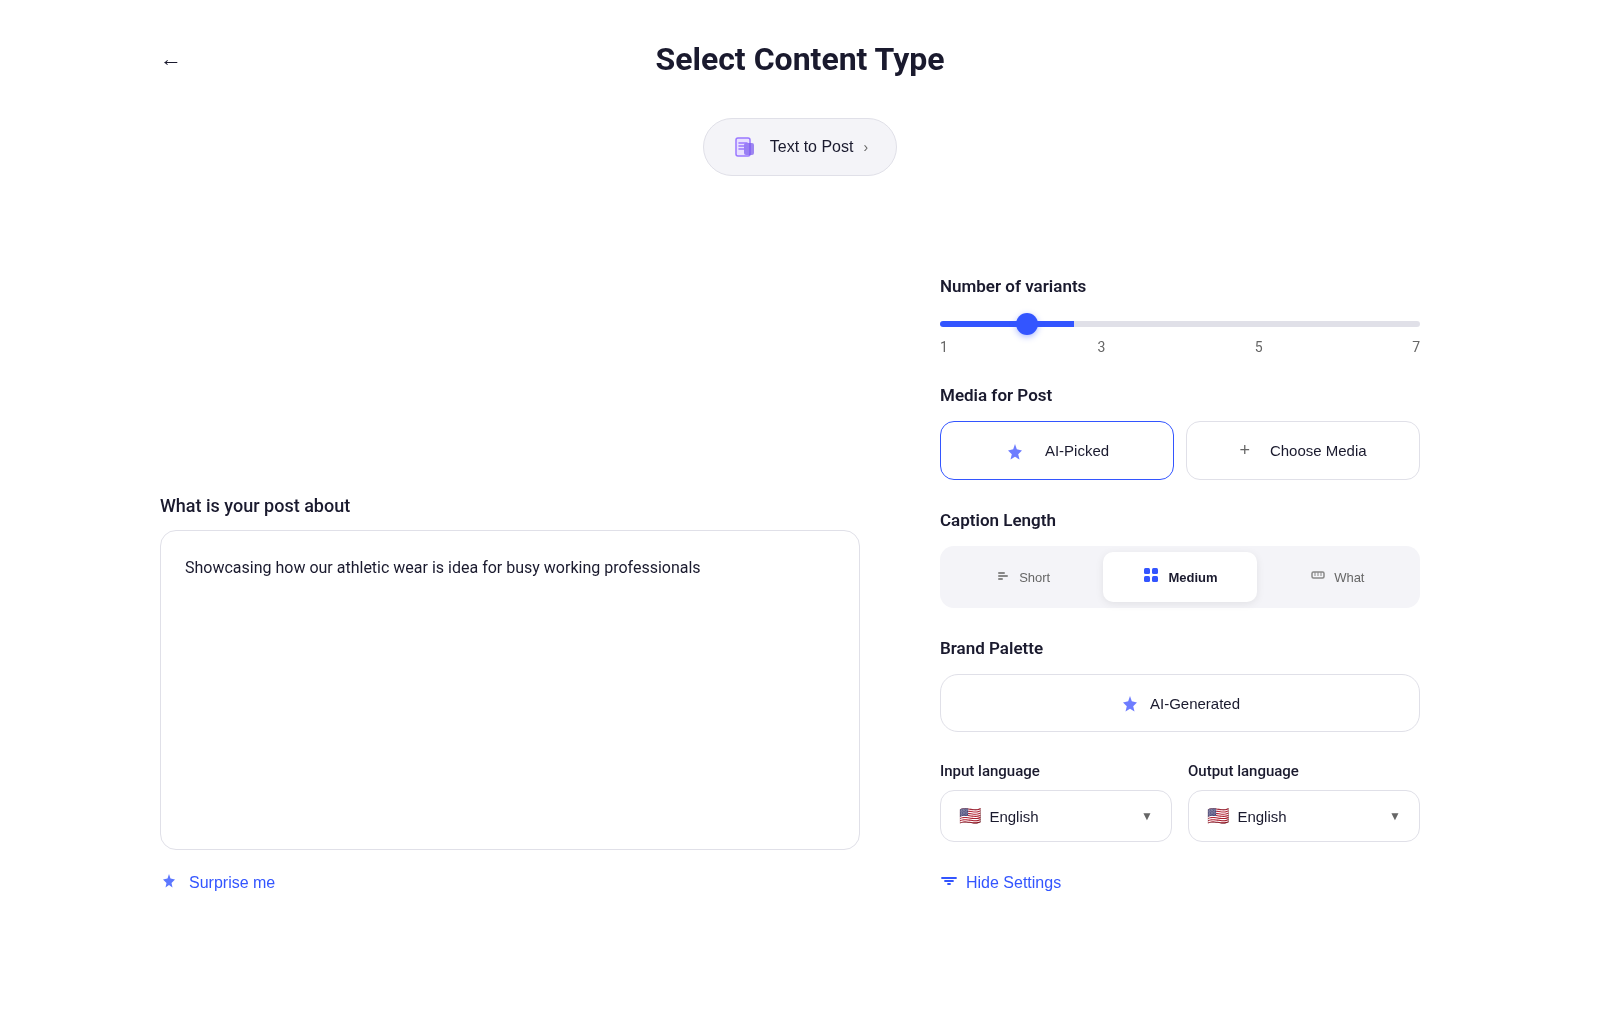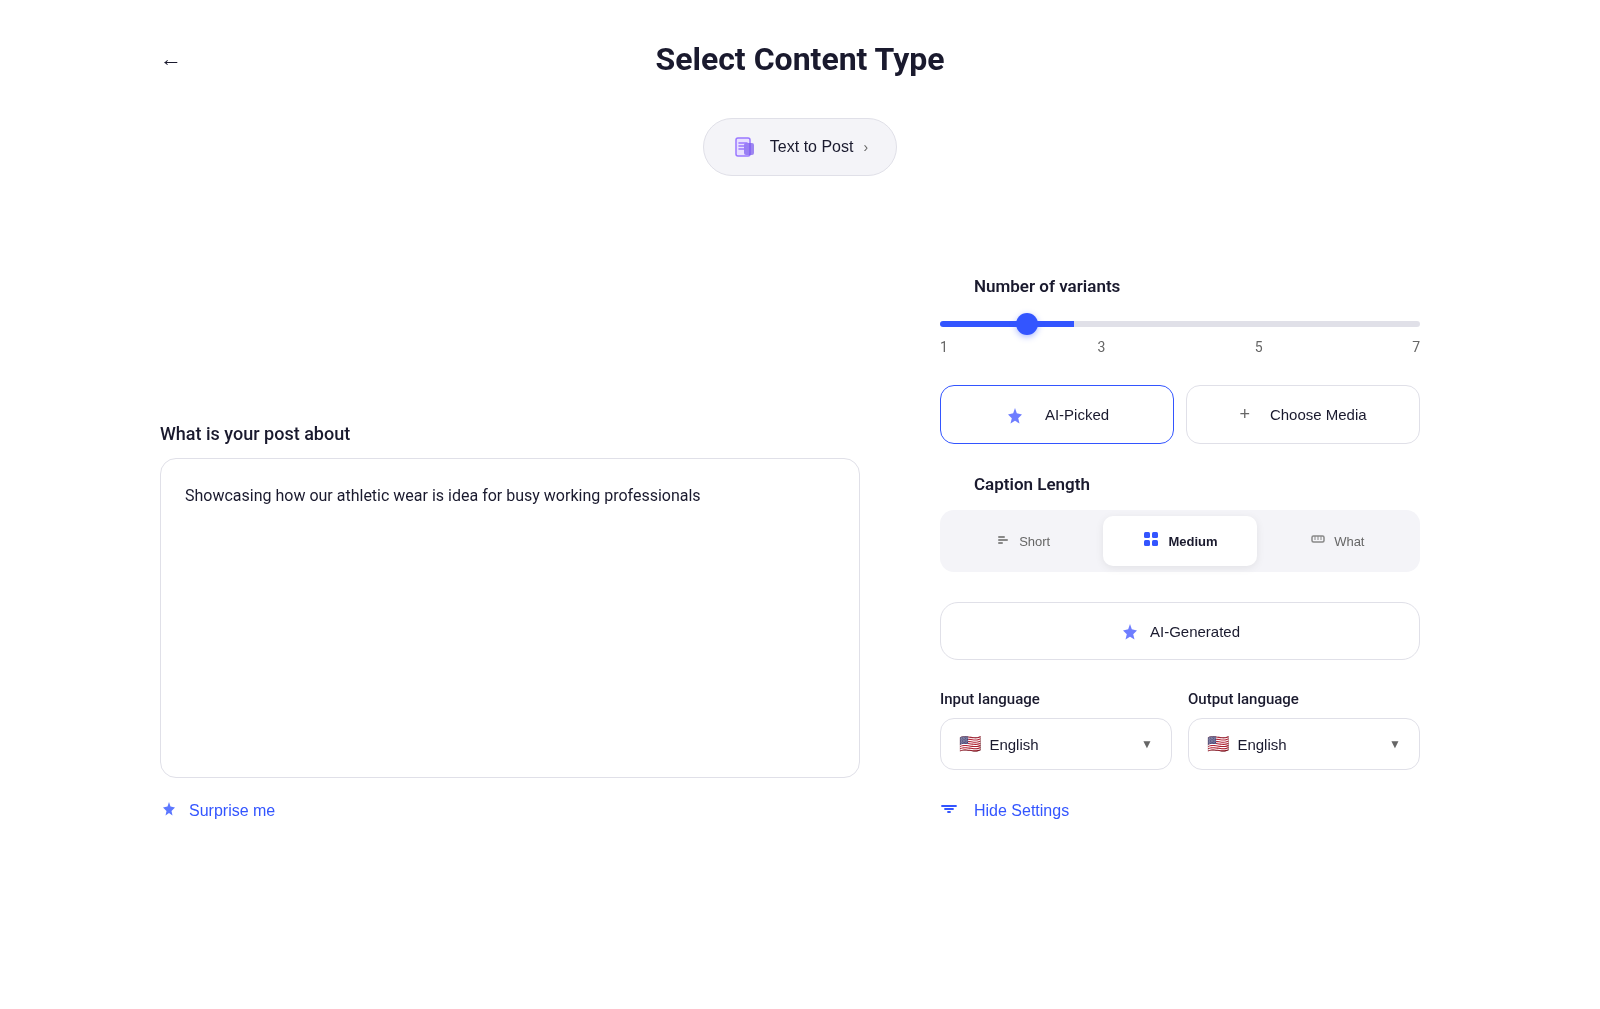--- a/index.html
+++ b/index.html
@@ -132,21 +132,20 @@
     .right-panel {
       width: 480px;
       flex-shrink: 0;
     }
 
     .section-label {
       font-size: 17px;
       font-weight: 600;
       color: #1a1a2e;
       margin-bottom: 16px;
-      margin-left: 34px;
     }
 
     
     .variants-section {
       margin-bottom: 30px;
     }
 
     .slider-labels {
       display: flex;
       justify-content: space-between;
@@ -292,21 +291,21 @@
     .language-left {
       display: flex;
       align-items: center;
       gap: 8px;
     }
 
     
     .hide-settings-btn {
       display: flex;
       align-items: center;
-      gap: 16px;
+      gap: 8px;
       background: none;
       border: none;
       color: #3355ff;
       font-size: 16px;
       font-weight: 500;
       cursor: pointer;
       padding: 0;
     }
 
     
@@ -440,20 +439,21 @@
         </div>
         <div class="slider-labels">
           <span>1</span>
           <span>3</span>
           <span>5</span>
           <span>7</span>
         </div>
       </div>
 
       <div class="media-section">
+        <div class="section-label">Media for Post</div>
         <div class="media-buttons">
           <button class="media-btn active">
             <span class="ai-icon">
               <svg width="20" height="20" viewBox="0 0 20 20" fill="none">
                 <path d="M10 3L11.8 8.2L17 9.5L13.2 13.2L14.5 18.5L10 15.8L5.5 18.5L6.8 13.2L3 9.5L8.2 8.2L10 3Z" fill="#5566ff" opacity="0.85"></path>
               </svg>
             </span>
             <span>AI-Picked</span>
           </button>
           <button class="media-btn">
@@ -495,20 +495,21 @@
                 <line x1="8" y1="5" x2="8" y2="9" stroke="#888" stroke-width="1"></line>
                 <line x1="11" y1="5" x2="11" y2="9" stroke="#888" stroke-width="1"></line>
               </svg>
             </span>
             <span>What</span>
           </button>
         </div>
       </div>
 
       <div class="brand-section">
+        <div class="section-label">Brand Palette</div>
         <button class="brand-btn">
           <span class="ai-icon">
             <svg width="20" height="20" viewBox="0 0 20 20" fill="none">
               <path d="M10 3L11.8 8.2L17 9.5L13.2 13.2L14.5 18.5L10 15.8L5.5 18.5L6.8 13.2L3 9.5L8.2 8.2L10 3Z" fill="#5566ff" opacity="0.85"></path>
             </svg>
           </span>
           <span>AI-Generated</span>
         </button>
       </div>
 

